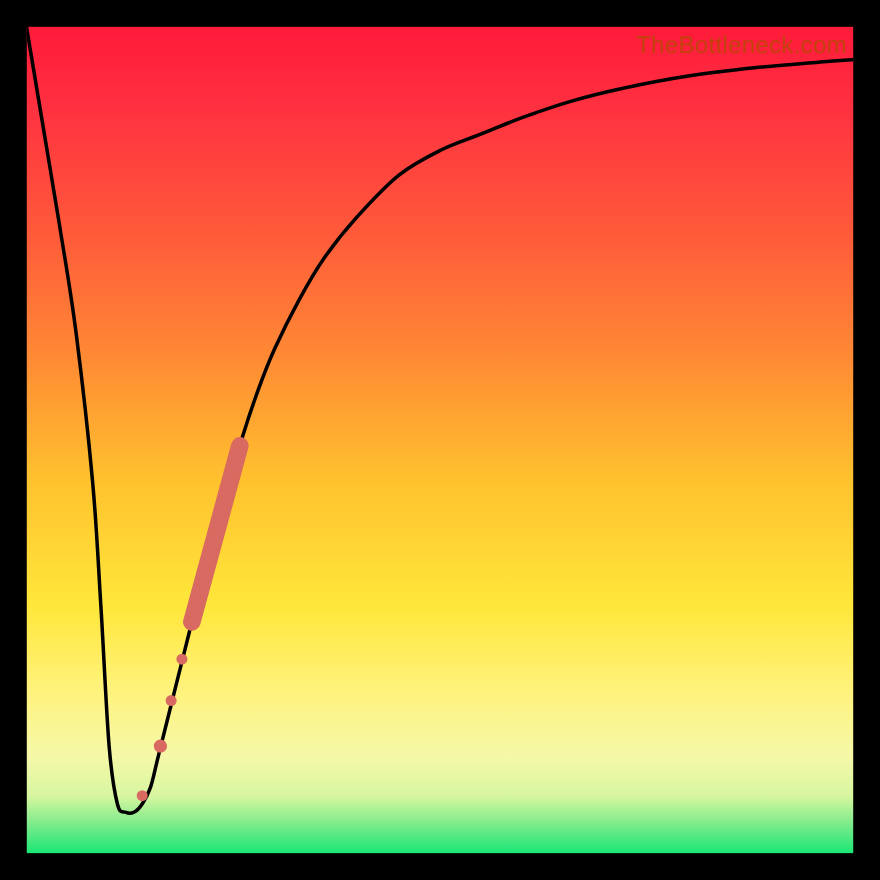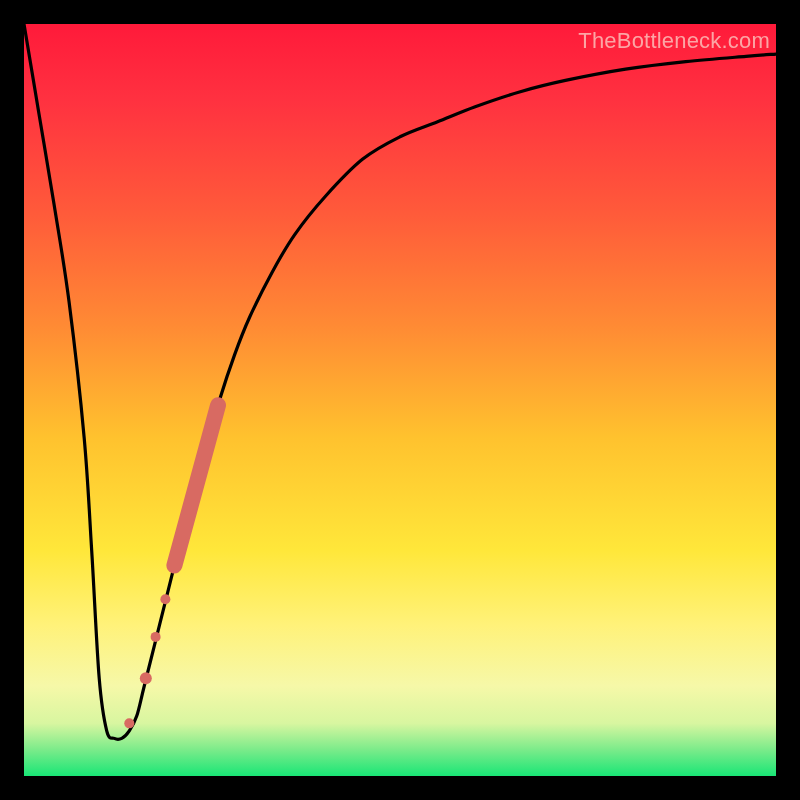--- a/index.html
+++ b/index.html
@@ -22,21 +22,21 @@
     left: 24px;
     top: 24px;
     width: 752px;
     height: 752px;
     overflow: hidden;
   }
   .watermark {
     position: absolute;
     top: 4px;
     right: 6px;
-    color: #fca5a5;
+    color: #c2410c;
     font-size: 22px;
     font-weight: 400;
     letter-spacing: 0.2px;
   }
   svg { display: block; }
 </style>
 </head>
 <body>
 
 <div class="frame">

